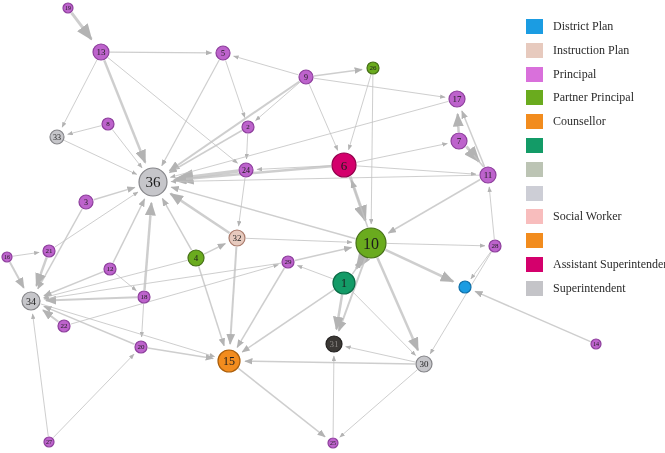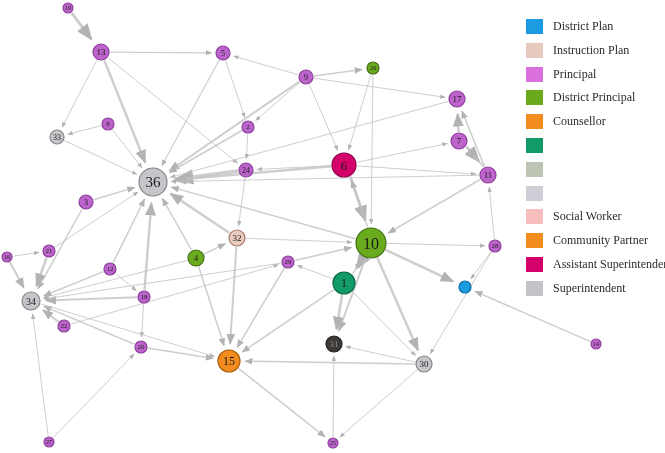--- a/index.html
+++ b/index.html
@@ -274,42 +274,41 @@
       <div class="legend-item">
         <span class="legend-swatch" style="background: rgb(231, 202, 190);"></span>
         <span class="legend-label">Instruction Plan</span>
       </div>
       <div class="legend-item">
         <span class="legend-swatch" style="background: rgb(217, 112, 219);"></span>
         <span class="legend-label">Principal</span>
       </div>
       <div class="legend-item">
         <span class="legend-swatch" style="background: rgb(106, 171, 30);"></span>
-        <span class="legend-label">District Principal</span>
+        <span class="legend-label">Partner Principal</span>
       </div>
       <div class="legend-item">
         <span class="legend-swatch" style="background: rgb(242, 140, 30);"></span>
         <span class="legend-label">Counsellor</span>
       </div>
       <div class="legend-item">
         <span class="legend-swatch" style="background: rgb(19, 155, 103);"></span>
       </div>
       <div class="legend-item">
         <span class="legend-swatch" style="background: rgb(188, 196, 180);"></span>
       </div>
       <div class="legend-item">
         <span class="legend-swatch" style="background: rgb(205, 206, 214);"></span>
       </div>
       <div class="legend-item">
         <span class="legend-swatch" style="background: rgb(248, 189, 189);"></span>
         <span class="legend-label">Social Worker</span>
       </div>
       <div class="legend-item">
         <span class="legend-swatch" style="background: rgb(242, 140, 30);"></span>
-        <span class="legend-label">Community Partner</span>
       </div>
       <div class="legend-item">
         <span class="legend-swatch" style="background: rgb(212, 0, 108);"></span>
         <span class="legend-label">Assistant Superintendent</span>
       </div>
       <div class="legend-item">
         <span class="legend-swatch" style="background: rgb(196, 196, 200);"></span>
         <span class="legend-label">Superintendent</span>
       </div>
     </div>

